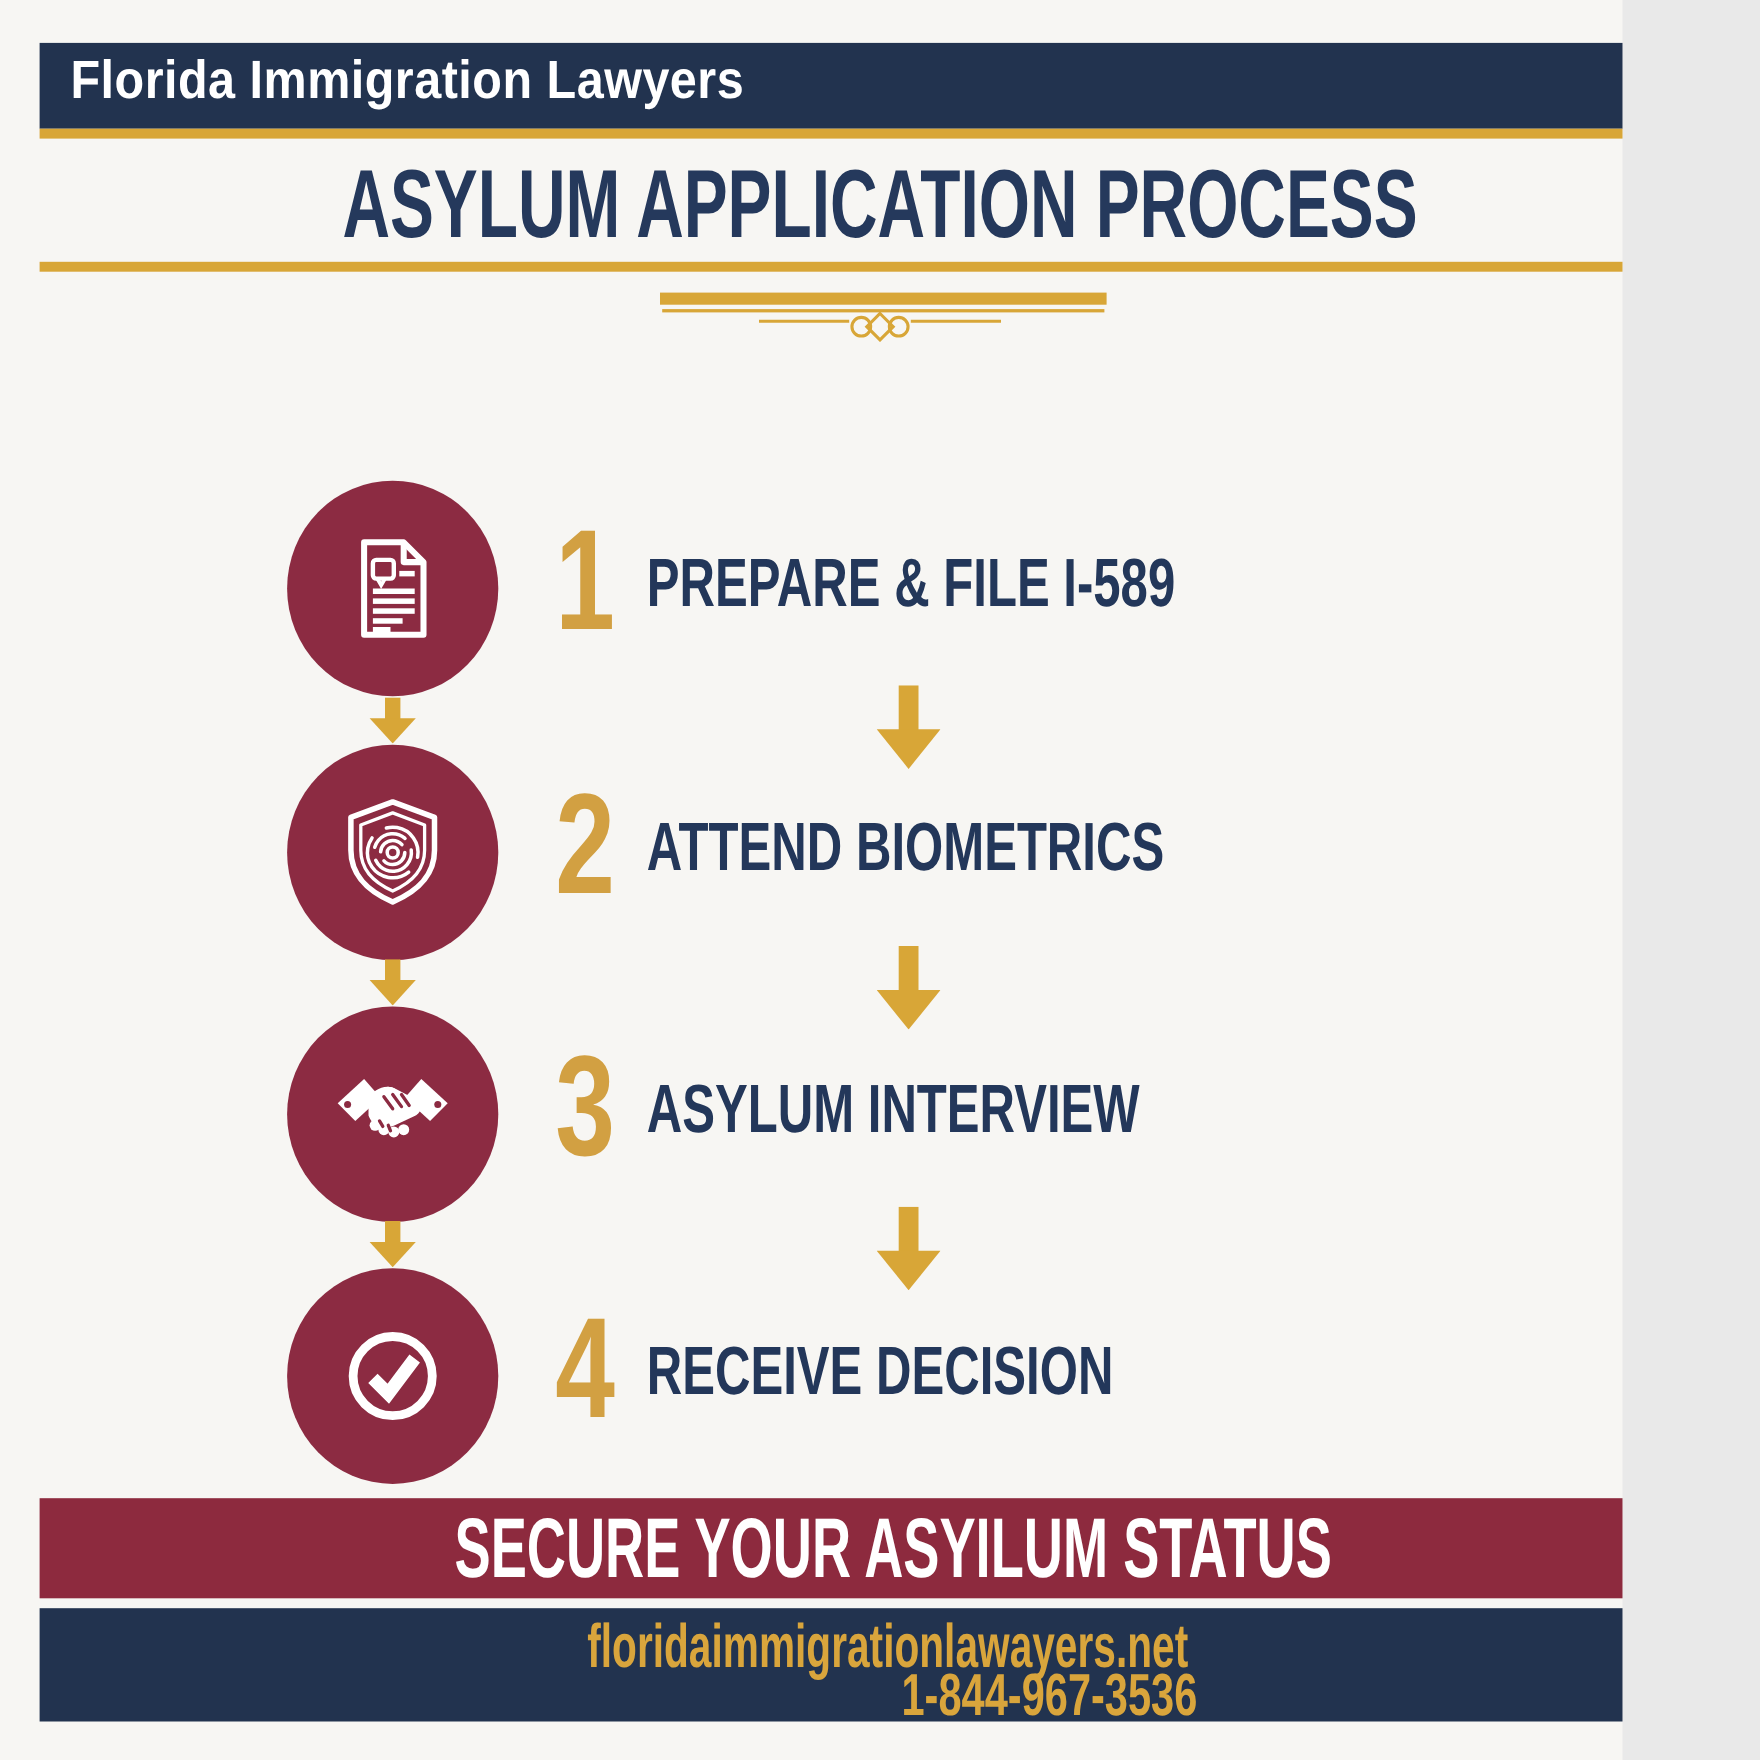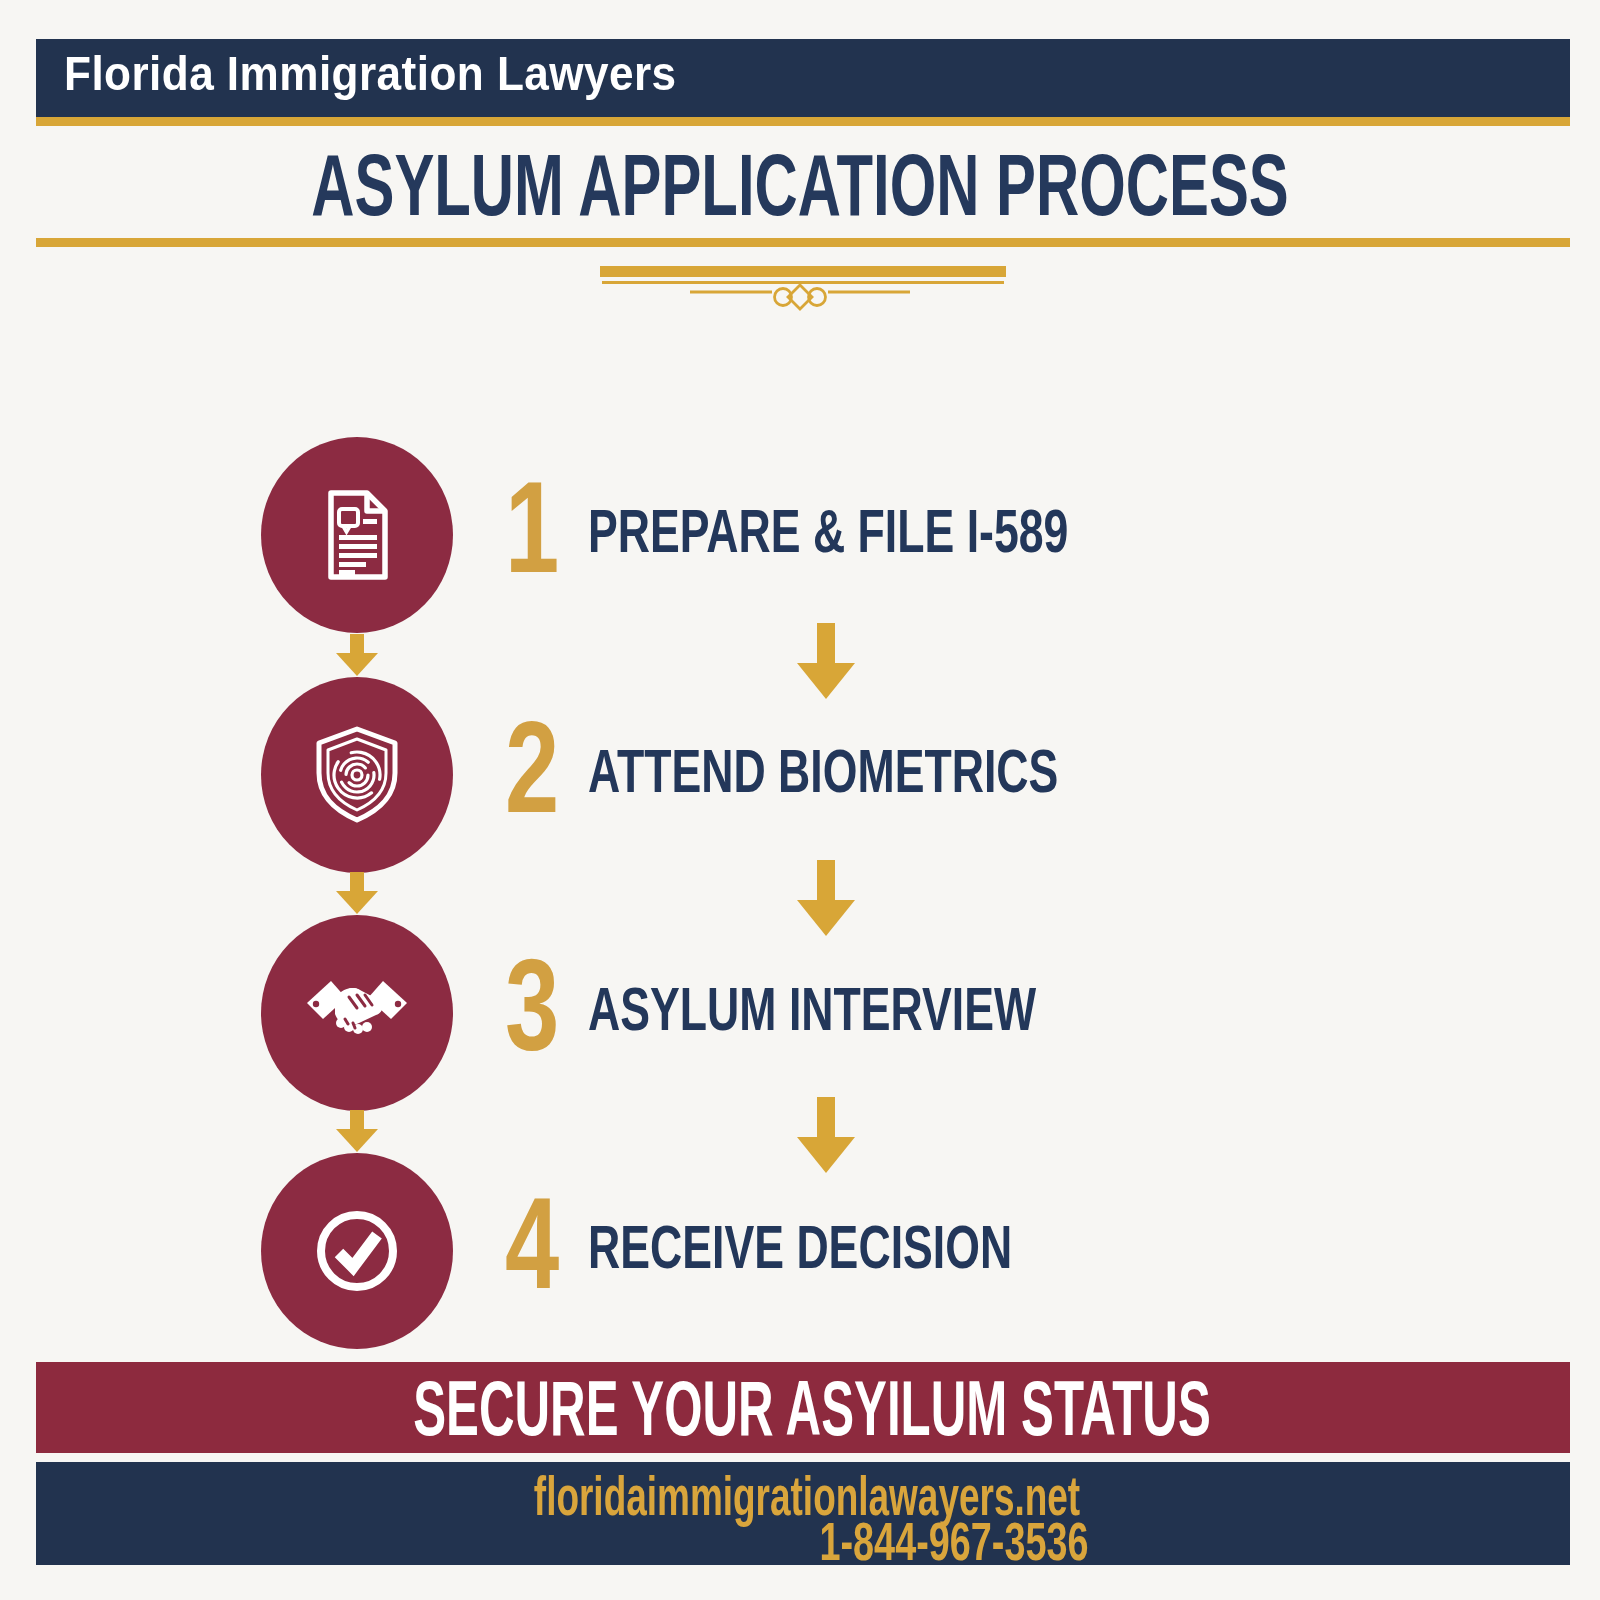--- a/index.html
+++ b/index.html
@@ -1,17 +1,17 @@
 <!DOCTYPE html>
 <html><head>
 <meta charset="utf-8">
 <style>
   html,body{margin:0;padding:0;}
   body{background:#e9e9e9;font-family:"Liberation Sans",sans-serif;}
-  #page{position:relative;width:1600px;height:1600px;background:#f7f6f3;overflow:hidden;}
+  #page{position:relative;width:1475px;height:1600px;background:#f7f6f3;overflow:hidden;}
   .abs{position:absolute;}
   .bar{position:absolute;left:36px;width:1534px;}
   .condL{display:inline-block;white-space:nowrap;font-weight:700;transform-origin:0 50%;}
   .condC{display:inline-block;white-space:nowrap;font-weight:700;}
   
   .navy-bar{top:39px;height:78px;background:#22334f;}
   .gold-strip{top:117px;height:9px;background:#d8a637;}
   .brand{left:64px;top:45px;font-size:49px;color:#ffffff;letter-spacing:0.5px;transform:scaleX(0.9);}
   .title{left:800px;top:134px;font-size:88px;color:#25395c;transform:translateX(-50%) scaleX(0.68);}
   .title-underline{top:238px;height:9px;background:#d8a637;}

